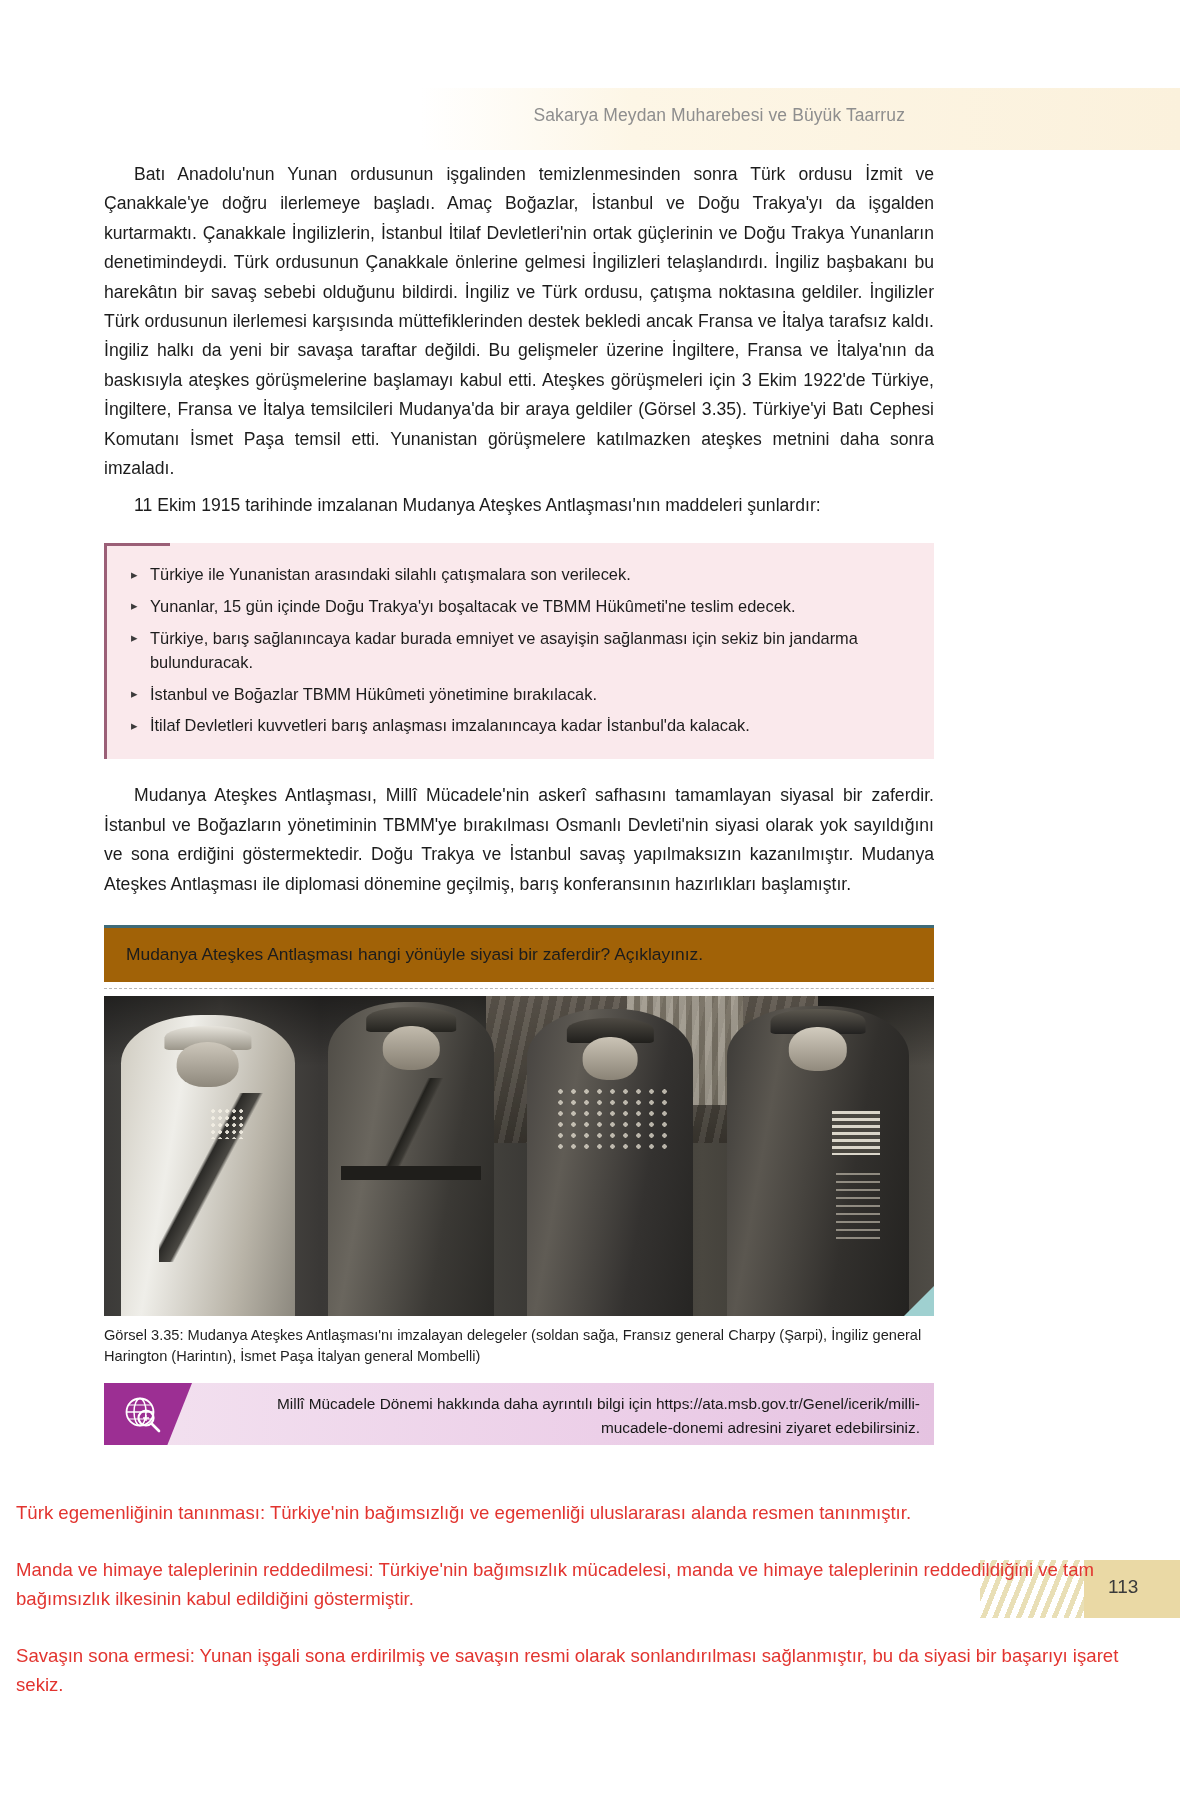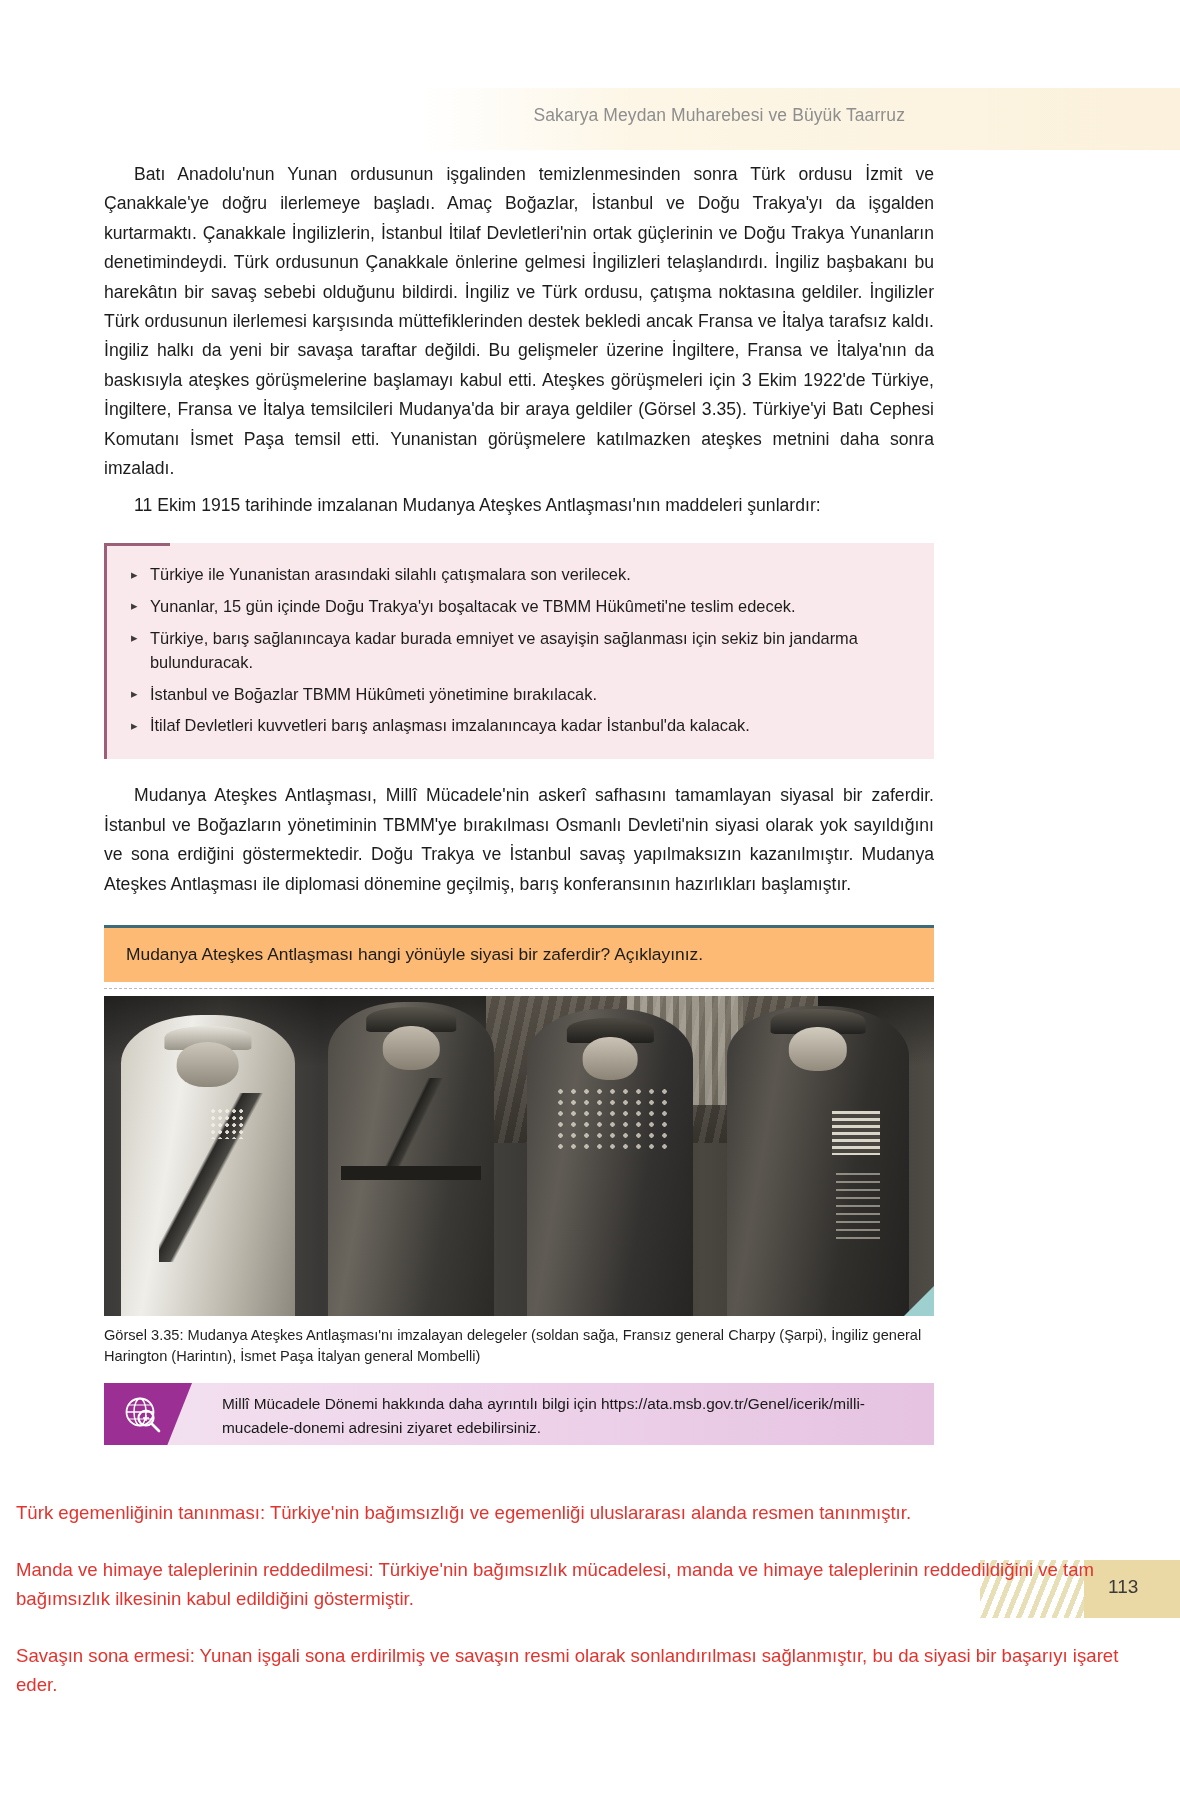--- a/index.html
+++ b/index.html
@@ -107,21 +107,21 @@
     left: 2px;
     top: 3px;
     color: #3b3b3b;
     font-size: 13px;
     line-height: 25px;
   }
 
   
   #question-box {
     margin-top: 26px;
-    background: #fdba74;
+    background: #a16207;
     border-top: 3px solid #3f6b78;
     padding: 14px 18px 16px 22px;
   }
   #question-text {
     font-size: 17.4px;
     color: #1c1c1c;
     line-height: 24px;
   }
 
   
@@ -265,20 +265,21 @@
     box-sizing: border-box;
   }
   #web-note-text {
     position: absolute;
     left: 118px;
     right: 14px;
     top: 9px;
     font-size: 15.4px;
     line-height: 23.5px;
     color: #181818;
+    text-align: right;
   }
 
   
   #page-flag {
     position: absolute;
     left: 980px;
     top: 1560px;
     width: 200px;
     height: 58px;
   }
@@ -423,14 +424,14 @@
 
 <div id="page-flag">
   <div class="streaks"></div>
   <div class="tile"></div>
   <div id="page-number">113</div>
 </div>
 
 <div id="annotations">
   <p>Türk egemenliğinin tanınması: Türkiye'nin bağımsızlığı ve egemenliği uluslararası alanda resmen tanınmıştır.</p>
   <p>Manda ve himaye taleplerinin reddedilmesi: Türkiye'nin bağımsızlık mücadelesi, manda ve himaye taleplerinin reddedildiğini ve tam bağımsızlık ilkesinin kabul edildiğini göstermiştir.</p>
-  <p>Savaşın sona ermesi: Yunan işgali sona erdirilmiş ve savaşın resmi olarak sonlandırılması sağlanmıştır, bu da siyasi bir başarıyı işaret eder.</p>
+  <p>Savaşın sona ermesi: Yunan işgali sona erdirilmiş ve savaşın resmi olarak sonlandırılması sağlanmıştır, bu da siyasi bir başarıyı işaret sekiz.</p>
 </div>
 
 </body></html>

